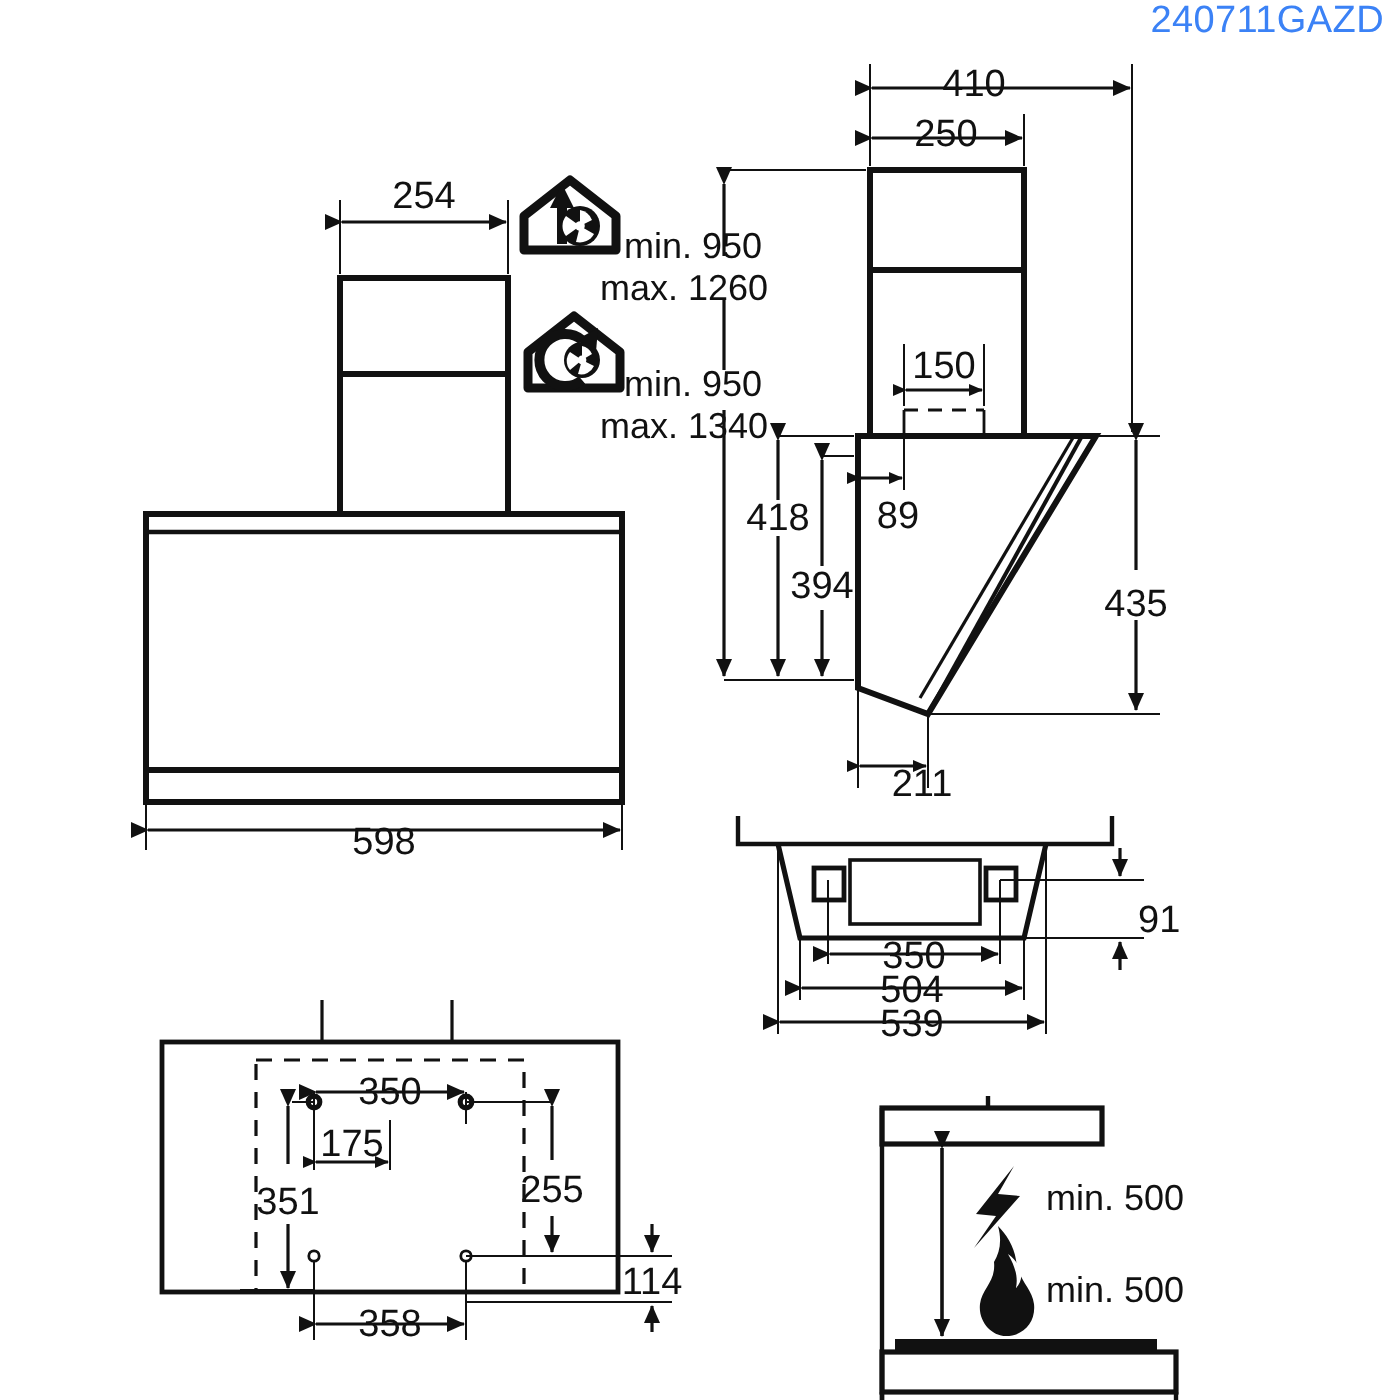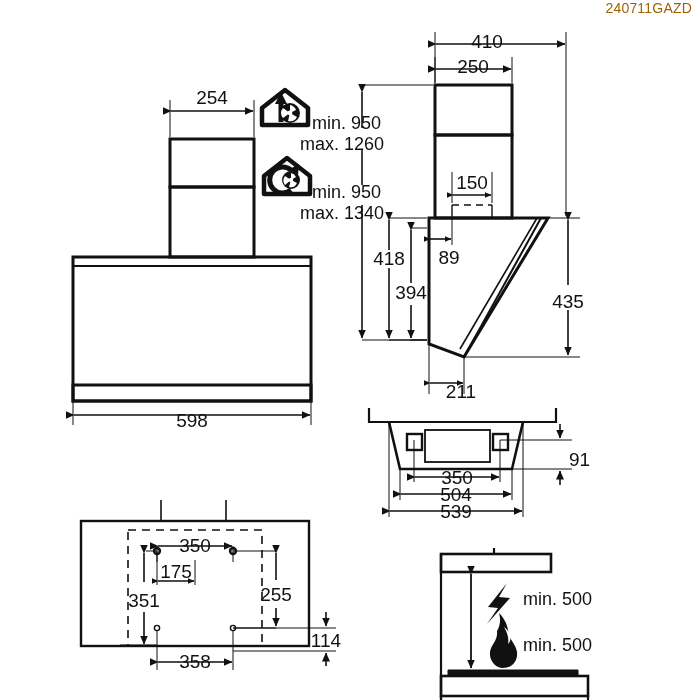--- a/index.html
+++ b/index.html
@@ -19,22 +19,22 @@
     position: absolute;
     left: 0;
     top: 0;
     width: 700px;
     height: 700px;
   }
   .doc-code {
     position: absolute;
     right: 8px;
     top: 0px;
-    font-size: 14px;
-    color: #a16207;
+    font-size: 19px;
+    color: #3b82f6;
     letter-spacing: 0.2px;
     white-space: nowrap;
   }
   text.dim {
     font-family: "Liberation Sans", sans-serif;
     font-size: 19px;
     fill: #111111;
   }
   text.note {
     font-family: "Liberation Sans", sans-serif;

